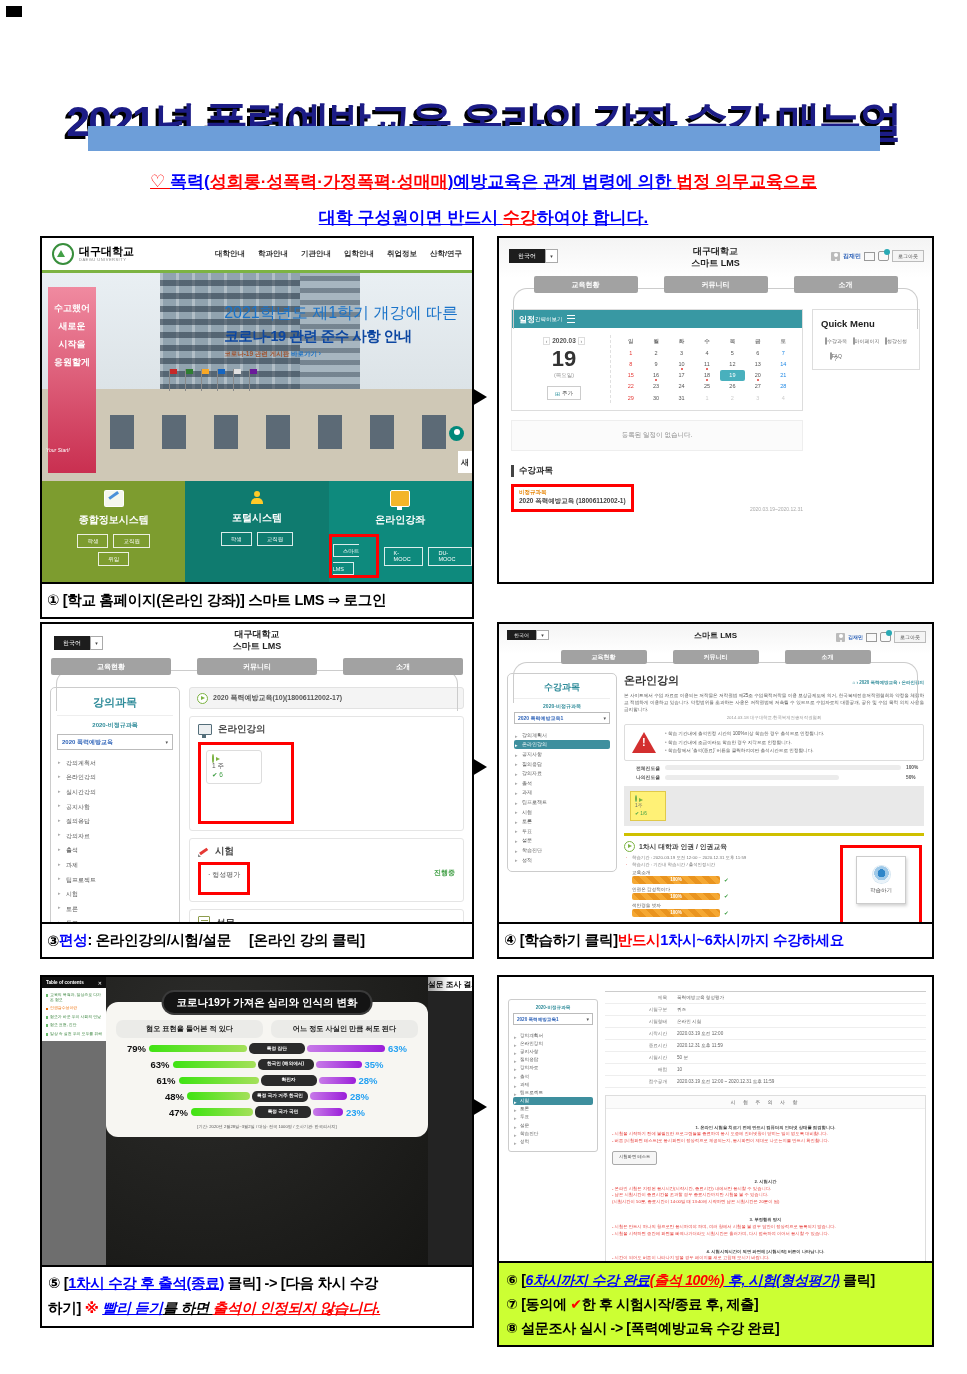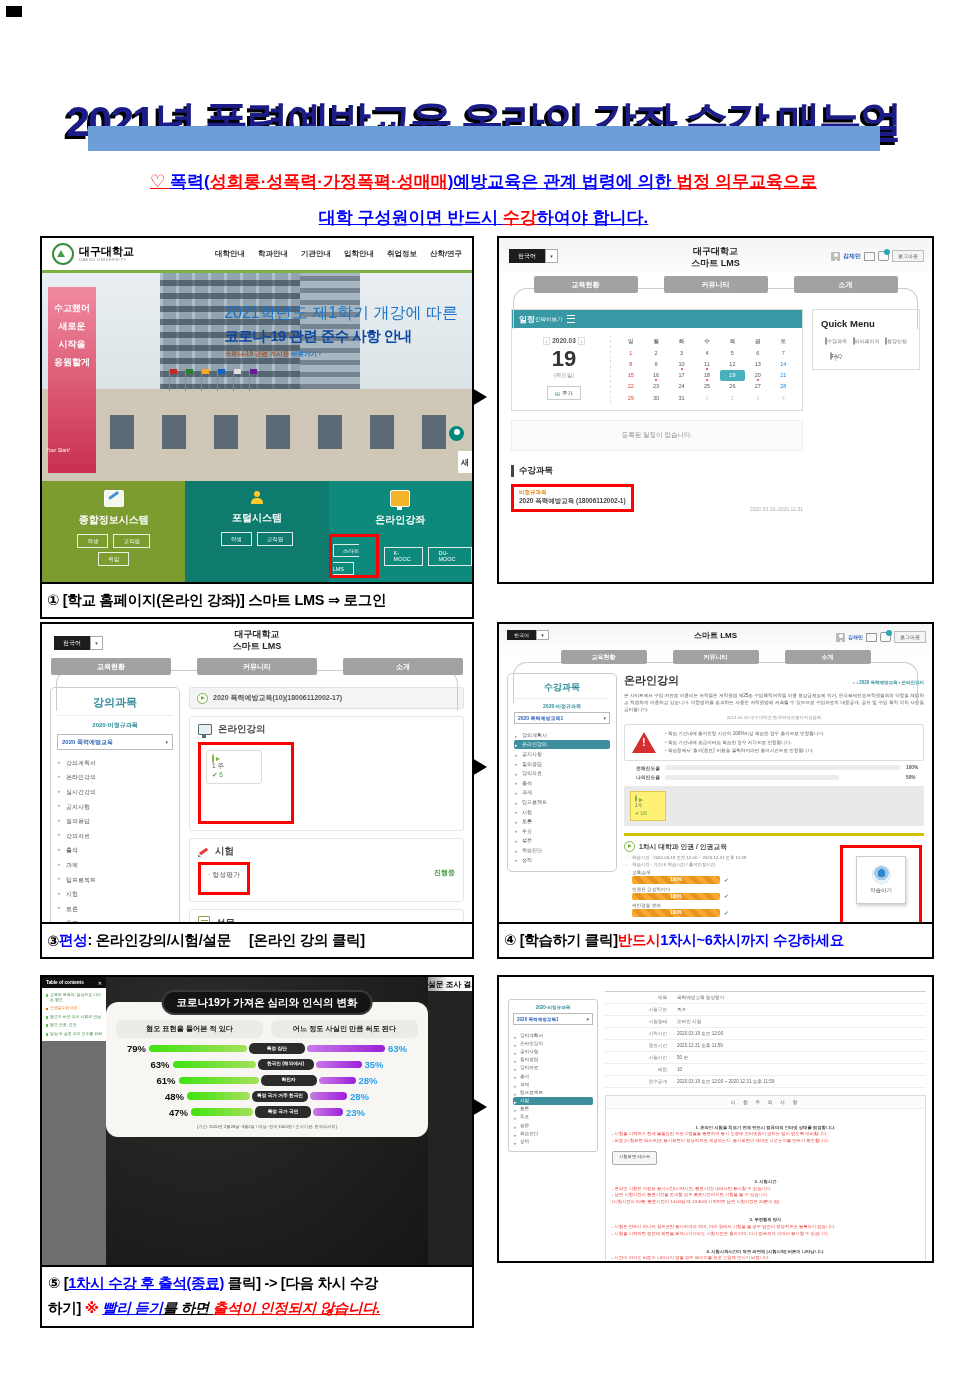--- a/index.html
+++ b/index.html
@@ -881,14 +881,19 @@
             <span class="p6-td">2020.03.19 오전 12:00 ~ 2020.12.31 오후 11:59</span>
           </div>
           </div>
         <div class="p6-notice">
           <div class="p6-notice-h">시 험 주 의 사 항</div>
           <div class="p6-notice-b"><div class="n-line blk">1. 온라인 시험을 치르기 전에 반드시 컴퓨터의 인터넷 상태를 점검합니다.</div><div class="n-line red">- 시험을 시작하기 전에 불필요한 프로그램들을 종료하여 응시 도중에 인터넷창이 닫히는 일이 없도록 대비합니다.</div><div class="n-line red">- 버튼 [시험화면 테스트]로 응시화면이 정상적으로 제공되는지, 응시화면이 제대로 나오는지를 반드시 확인합니다.</div><div class="n-line btn">시험화면 테스트</div><div class="n-line blk">2. 시험시간</div><div class="n-line red">- 온라인 시험은 지정된 응시시간(시작시간, 종료시간) 내에서만 응시할 수 있습니다.</div><div class="n-line red">- 남은 시험시간이 종료시간을 초과할 경우 종료시간까지만 시험을 볼 수 있습니다.</div><div class="n-line red">(시험시간이 50분, 종료시간이 14:00일 때 13:40에 시작하면 남은 시험시간은 20분이 됨)</div><div class="n-line blk">3. 부정행위 방지</div><div class="n-line red">- 시험은 반드시 하나의 창으로만 응시하여야 하며, 여러 창에서 시험을 볼 경우 답안이 정상적으로 등록되지 않습니다.</div><div class="n-line red">- 시험을 시작하면 중간에 화면을 빠져나가더라도 시험시간은 흘러가며, 다시 접속하여 이어서 응시할 수 있습니다.</div><div class="n-line blk">4. 시험시작시간이 되면 화면에 [시험시작] 버튼이 나타납니다.</div><div class="n-line red">- 시간이 되어도 버튼이 나타나지 않을 경우 페이지를 새로 고침해 보시기 바랍니다.</div></div>
         </div>
 
       </div>
     </div>
+    <div class="cap p6-cap">
+      <div><span>⑥ [</span><span class="cblue iu">6차시까지 수강 완료</span><span class="cred iu">(출석 100%)</span><span class="cblue iu"> 후, </span><span class="cblue iu">시험(형성평가)</span><span> 클릭]</span></div>
+      <div><span>⑦ [동의에 </span><span class="cred">✔</span><span>한 후 시험시작/종료 후, 제출]</span></div>
+      <div>⑧ 설문조사 실시 -&gt; [폭력예방교육 수강 완료]</div>
+    </div>
   </section>
 </div>
 
 </body></html>

